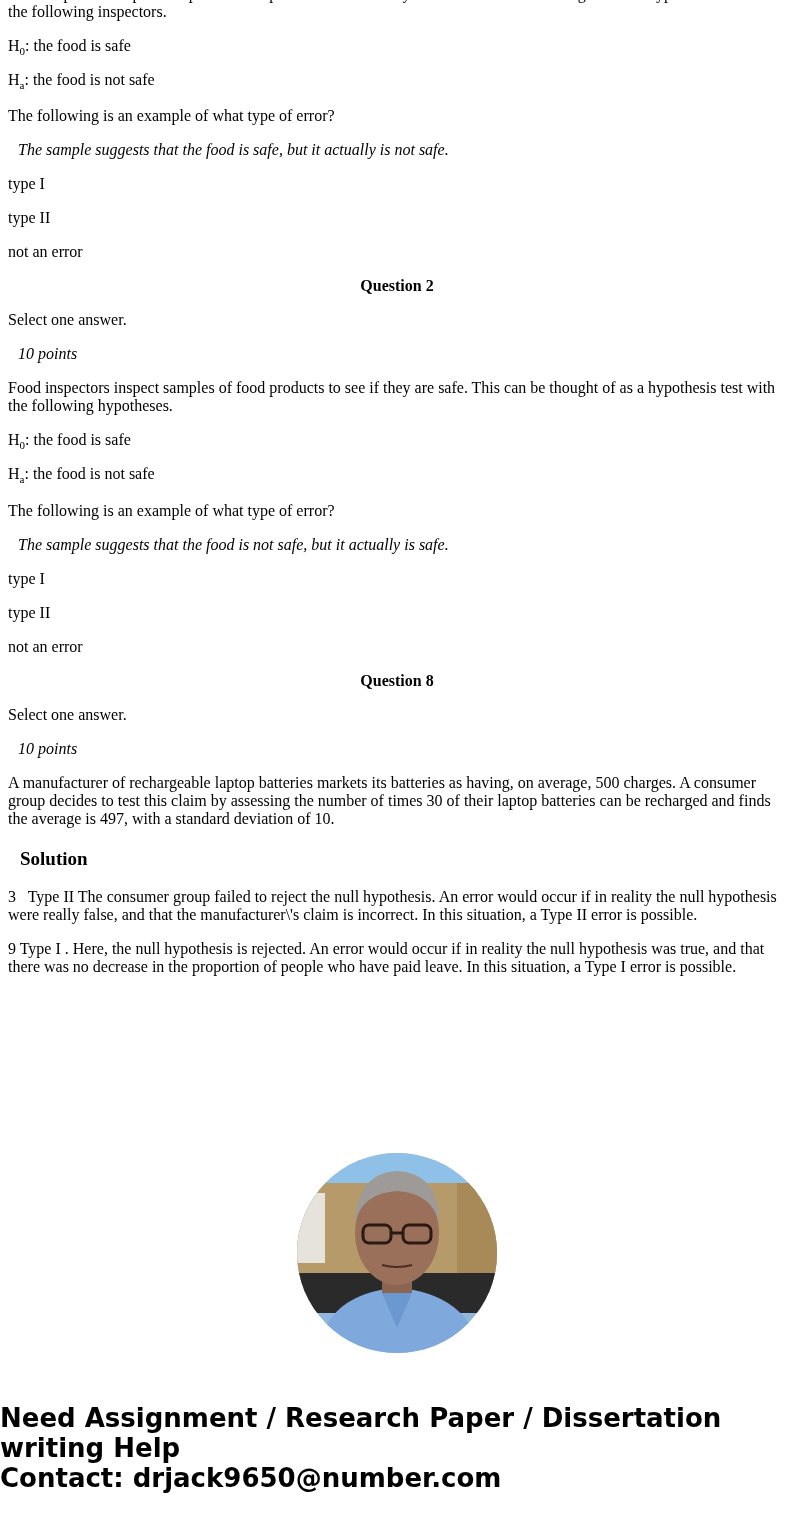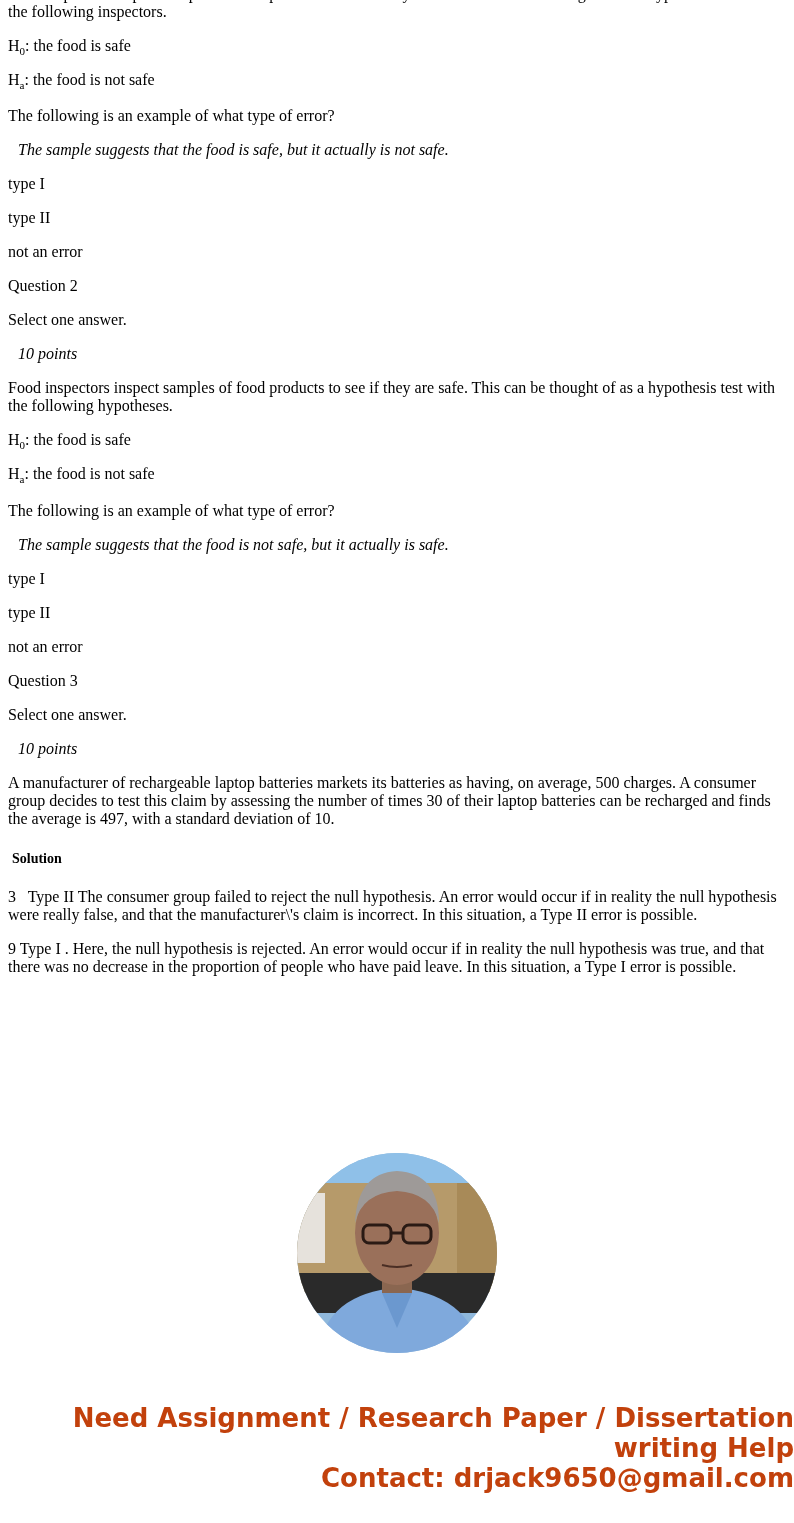--- a/index.html
+++ b/index.html
@@ -12,51 +12,51 @@
       font-size: 16px;
       color: #000;
     }
     .content {
       position: absolute;
       left: 8px;
       right: 8px;
       top: -15px;
     }
     p { margin: 0 0 16px 0; line-height: 18px; }
-    .bold { font-weight: normal; }
+    .bold { font-weight: bold; text-align: center; }
     .ital { font-style: italic; margin-left: 10px; }
     sub { font-size: 11px; vertical-align: -4px; line-height: 0; }
     h3.sol {
-      font-size: 14px;
+      font-size: 19px;
       font-weight: bold;
-      margin: 20px 0 18px 4px;
+      margin: 20px 0 18px 12px;
       line-height: 22px;
     }
     .avatar-wrap {
       position: absolute;
       left: 297px;
       top: 1153px;
       width: 200px;
       height: 200px;
       border-radius: 50%;
       overflow: hidden;
       background: #8fb8dc;
     }
     .avatar-wrap svg { display: block; }
     .promo {
       position: absolute;
       left: 0;
       width: 794px;
       top: 1403px;
-      text-align: right;
+      text-align: left;
       font-family: "DejaVu Sans", sans-serif;
       font-weight: bold;
       font-size: 26px;
       line-height: 30px;
-      color: #c2410c;
+      color: #000000;
     }
     .promo div { margin: 0; }
   </style>
 </head>
 <body>
 
 <div class="content">
   <p>
     <span>Food inspectors inspect samples of food products to see if they are safe. This can be thought of as a hypothesis test with</span>
     <span>the following inspectors.</span>
@@ -75,21 +75,21 @@
   <p class="ital">10 points</p>
   <p>Food inspectors inspect samples of food products to see if they are safe. This can be thought of as a hypothesis test with the following hypotheses.</p>
   <p><span>H</span><sub>0</sub><span>: the food is safe</span></p>
   <p style="margin-bottom:19px"><span>H</span><sub>a</sub><span>: the food is not safe</span></p>
   <p>The following is an example of what type of error?</p>
   <p class="ital">The sample suggests that the food is not safe, but it actually is safe.</p>
   <p>type I</p>
   <p>type II</p>
   <p>not an error</p>
 
-  <p class="bold">Question 3</p>
+  <p class="bold">Question 8</p>
   <p>Select one answer.</p>
   <p class="ital">10 points</p>
   <p>A manufacturer of rechargeable laptop batteries markets its batteries as having, on average, 500 charges. A consumer group decides to test this claim by assessing the number of times 30 of their laptop batteries can be recharged and finds the average is 497, with a standard deviation of 10.</p>
 
   <h3 class="sol">Solution</h3>
   <p>3&nbsp;&nbsp; Type II The consumer group failed to reject the null hypothesis. An error would occur if in reality the null hypothesis were really false, and that the manufacturer\'s claim is incorrect. In this situation, a Type II error is possible.</p>
   <p>9 Type I . Here, the null hypothesis is rejected. An error would occur if in reality the null hypothesis was true, and that there was no decrease in the proportion of people who have paid leave. In this situation, a Type I error is possible.</p>
 </div>
 
 <div class="avatar-wrap">
@@ -107,14 +107,14 @@
     <rect x="66" y="72" width="28" height="18" rx="6" fill="none" stroke="#2a1a14" stroke-width="3"></rect>
     <rect x="106" y="72" width="28" height="18" rx="6" fill="none" stroke="#2a1a14" stroke-width="3"></rect>
     <line x1="94" y1="80" x2="106" y2="80" stroke="#2a1a14" stroke-width="3"></line>
     <path d="M85 112 Q100 116 115 112" stroke="#4a2e24" stroke-width="2" fill="none"></path>
   </svg>
 </div>
 
 <div class="promo">
   <div>Need Assignment / Research Paper / Dissertation</div>
   <div>writing Help</div>
-  <div>Contact: drjack9650@gmail.com</div>
+  <div>Contact: drjack9650@number.com</div>
 </div>
 
 </body></html>

